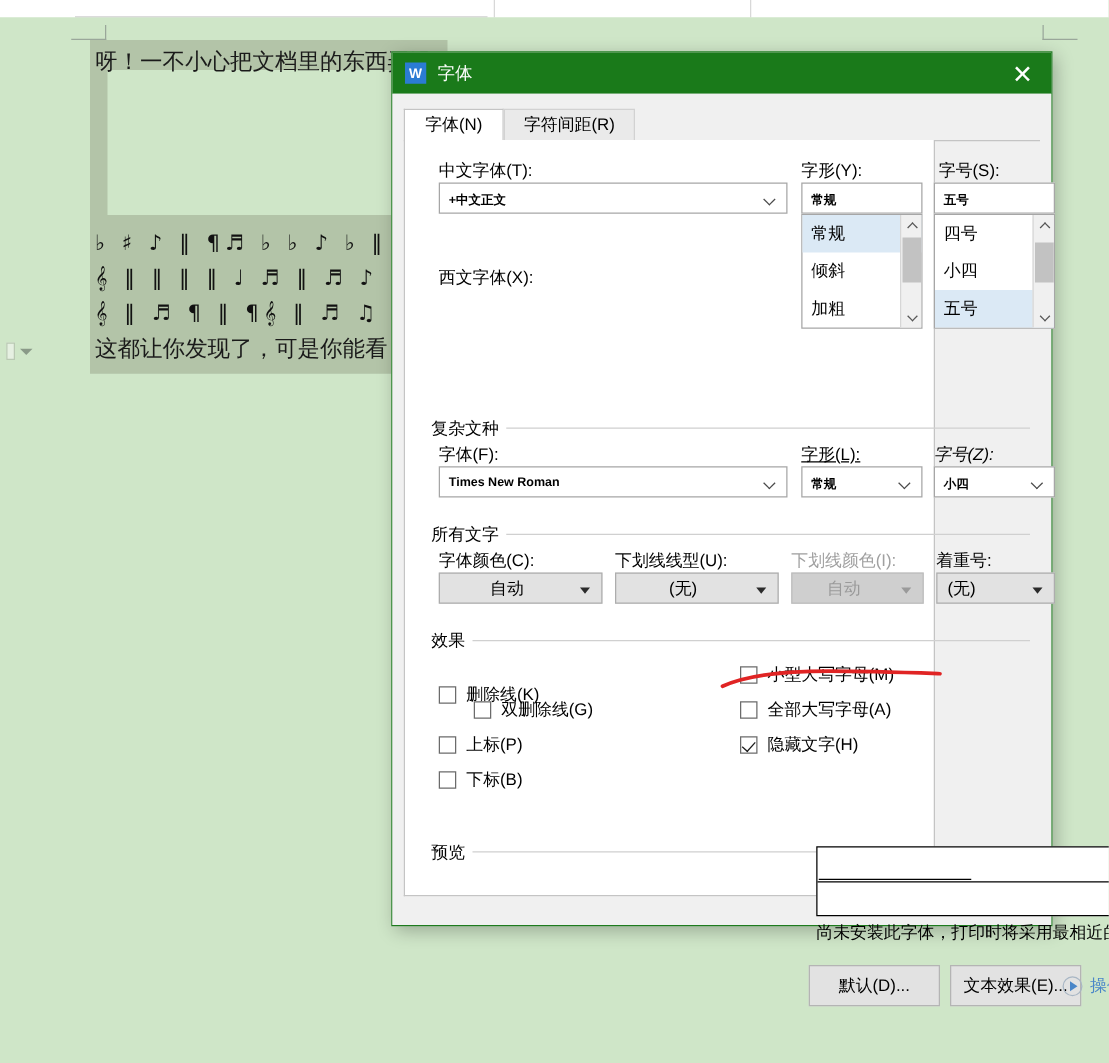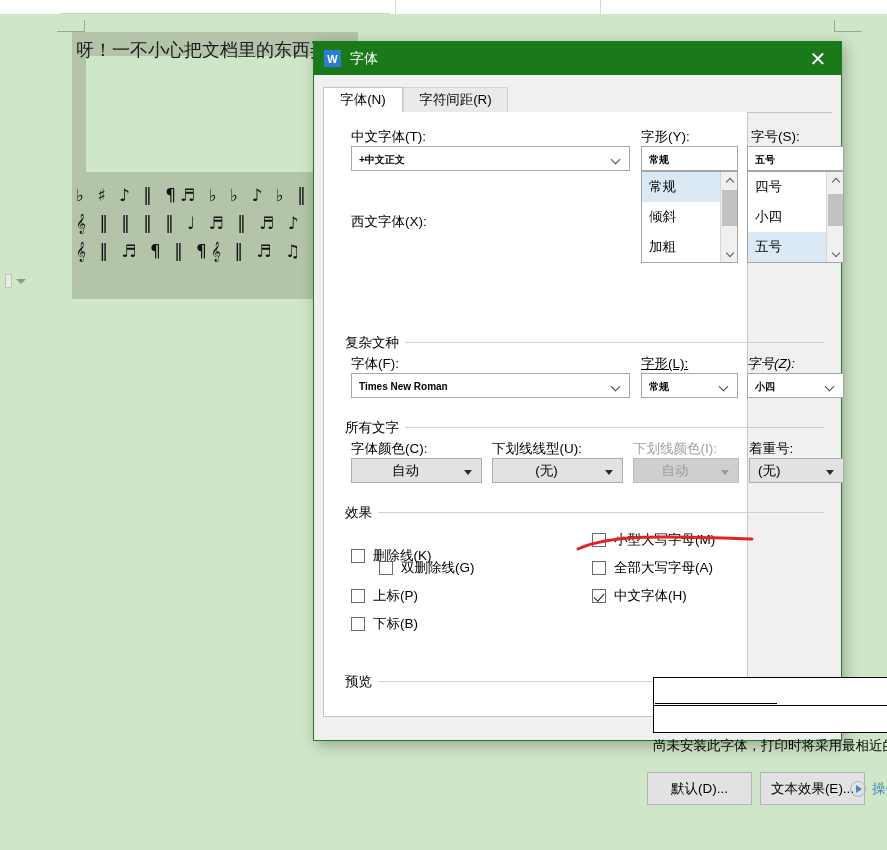--- a/index.html
+++ b/index.html
@@ -295,20 +295,21 @@
       <i class="v"></i>
   </div>
 
   <div id="sel-block" class="doc-sel"></div>
   <div id="sel-inner"></div>
 
   <div id="doc-line-1" class="doc-line">呀！一不小心把文档里的东西弄没了……</div>
   <div id="music-1" class="music-line">♭ ♯ ♪ ‖ ¶♬ ♭ ♭ ♪ ♭ ‖ ‖</div>
   <div id="music-2" class="music-line">𝄞 ‖ ‖ ‖ ‖ ♩ ♬ ‖ ♬ ♪ ‖ ♩</div>
   <div id="music-3" class="music-line">𝄞 ‖ ♬ ¶ ‖ ¶𝄞 ‖ ♬ ♫ ‖ ♫♬ ‖</div>
+  <div id="doc-line-last" class="doc-line">这都让你发现了，可是你能看</div>
 
   <div id="left-chevron">
     <div class="box"></div>
     <div class="arrow"></div>
   </div>
 </div>
 
 <div id="font-dialog">
 
   <div id="dialog-titlebar">
@@ -455,21 +456,21 @@
       <div class="cbrow" style="left:268px; top:419px;">
         <span class="cbbox"></span>
         <span>小型大写字母(M)</span>
       </div>
       <div class="cbrow" style="left:268px; top:447px;">
         <span class="cbbox"></span>
         <span>全部大写字母(A)</span>
       </div>
       <div class="cbrow" style="left:268px; top:475px;">
         <span class="cbbox checked"></span>
-        <span>中文字体(H)</span>
+        <span>隐藏文字(H)</span>
       </div>
 
       <div class="group-title" style="left:21px; top:561px;">预览</div>
       <div class="group-rule" style="left:21px; top:569px; width:479px;"></div>
     </div>
 
     <div id="preview-box">
       <div class="pv-rule" id="pv-full"></div>
       <div class="pv-rule" id="pv-left"></div>
 

